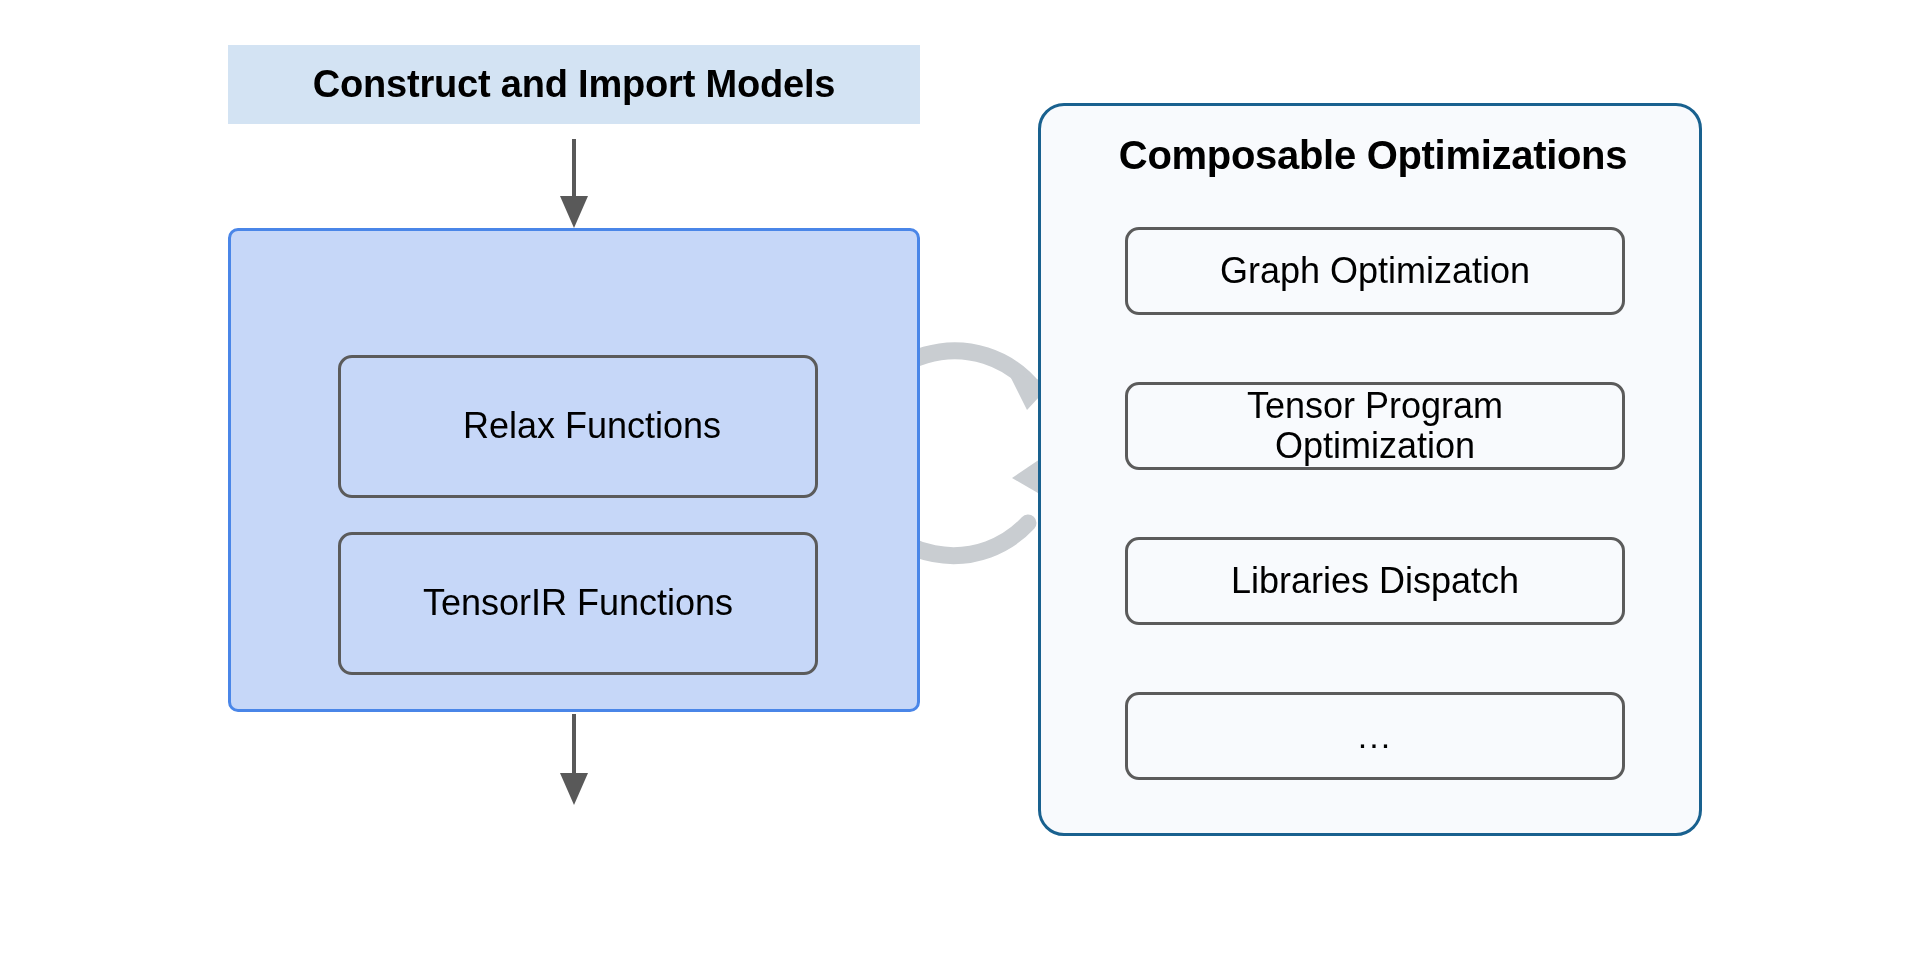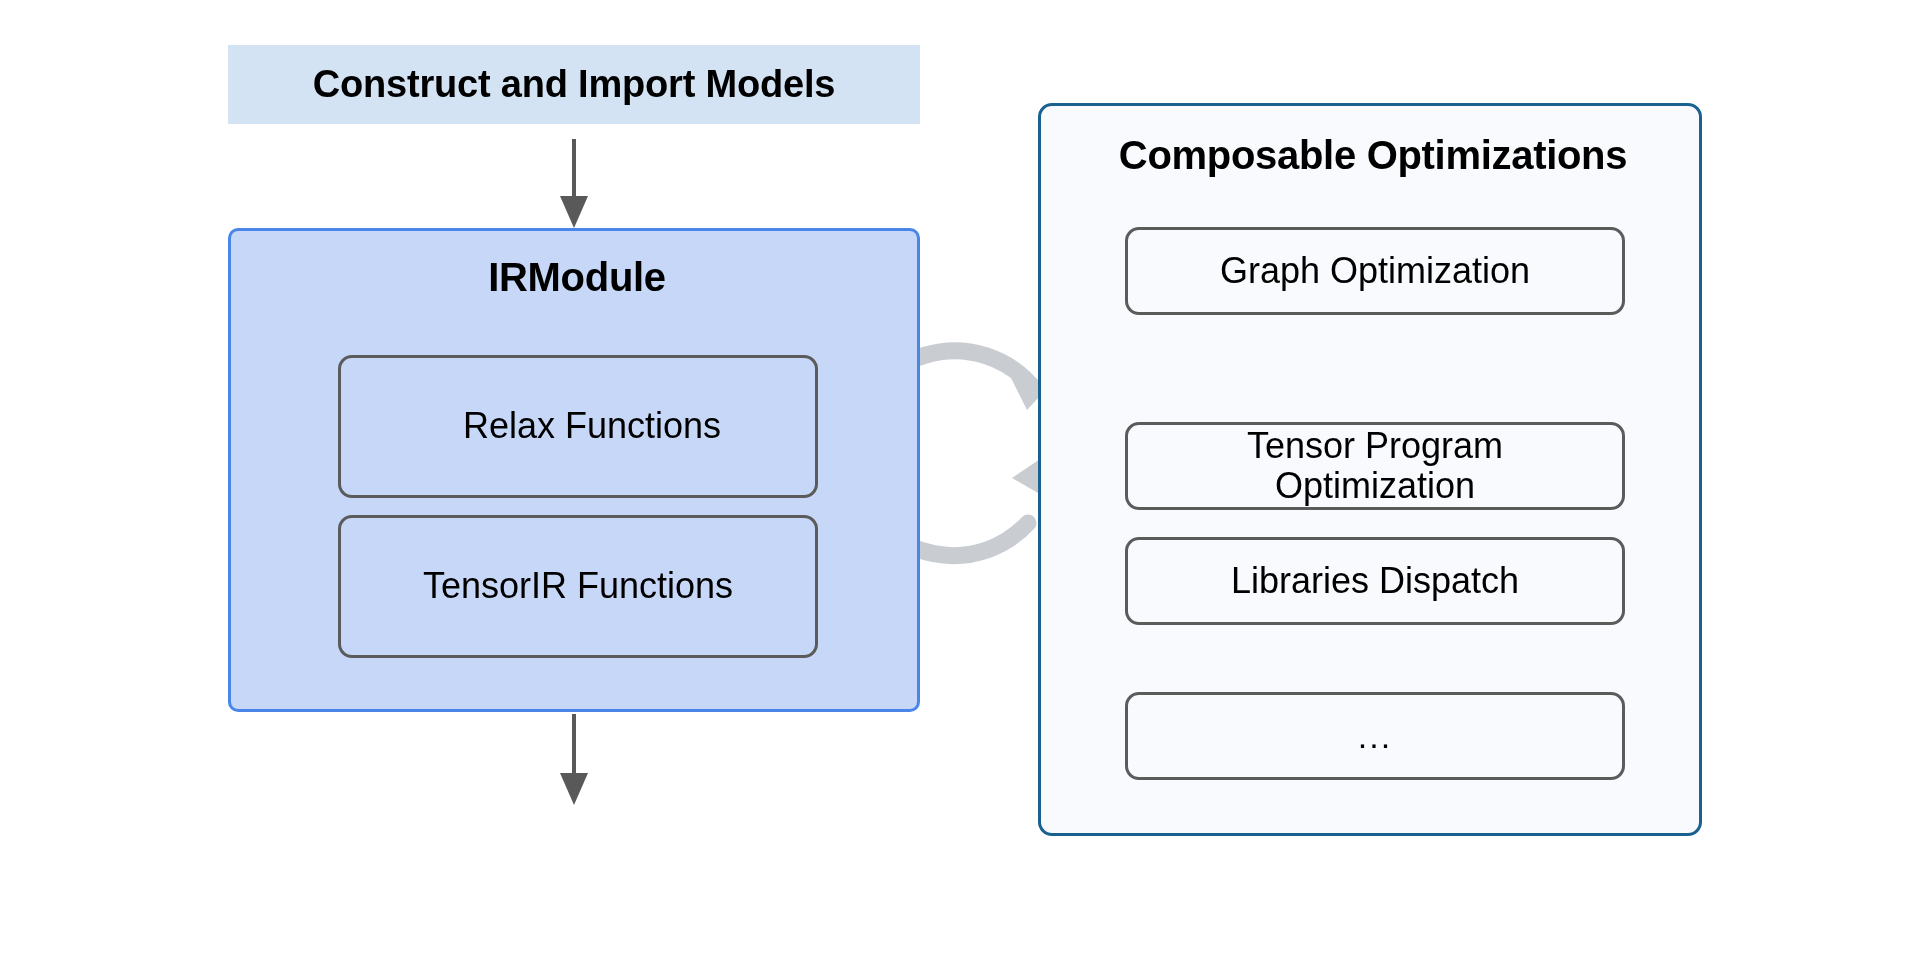--- a/index.html
+++ b/index.html
@@ -69,21 +69,21 @@
     left: 107px;
     width: 480px;
     height: 143px;
     background: #c6d7f8;
     border: 3px solid #5b5b5b;
     border-radius: 14px;
     font-size: 36px;
     font-weight: normal;
   }
   #relax-functions-box { top: 124px; padding-left: 28px; }
-  #tensorir-functions-box { top: 284px; }
+  #tensorir-functions-box { top: 301px; }
 
   
   #universal-runtime-box {
     left: 228px;
     top: 805px;
     width: 692px;
     height: 93px;
     background: #b5d8a9;
     font-size: 38px;
     font-weight: bold;
@@ -92,21 +92,21 @@
 
   
   #composable-panel {
     position: absolute;
     left: 1038px;
     top: 103px;
     width: 664px;
     height: 733px;
     background: #f8fafd;
     border: 3px solid #19618f;
-    border-radius: 14px;
+    border-radius: 26px;
     box-sizing: border-box;
   }
   #composable-title {
     left: 0px;
     top: 18px;
     width: 664px;
     height: 62px;
     font-size: 40px;
     font-weight: bold;
     letter-spacing: -0.3px;
@@ -115,21 +115,21 @@
     left: 84px;
     width: 500px;
     height: 88px;
     background: #f8fafd;
     border: 3px solid #5b5b5b;
     border-radius: 14px;
     font-size: 36px;
     font-weight: normal;
   }
   #opt-graph-optimization   { top: 121px; }
-  #opt-tensor-program       { top: 276px; margin-top: 40px; }
+  #opt-tensor-program       { top: 276px; }
   #opt-libraries-dispatch   { top: 431px; }
   #opt-ellipsis             { top: 586px; font-size: 34px; letter-spacing: 2px; }
 
   
   .svg-layer {
     position: absolute;
     left: 0;
     top: 0;
     width: 1920px;
     height: 953px;
@@ -168,21 +168,20 @@
       <polygon points="1050 500 1012 478 1043 457"></polygon>
 
       <polygon points="843 477 866 516 891 486"></polygon>
     </g>
   </svg>
 
   <div class="boxtext" id="construct-import-box">Construct and Import Models</div>
 
   <div id="irmodule-box">
 
-    <div class="boxtext" id="irmodule-title">IRModule</div>
 
     <div class="boxtext irm-sub" id="relax-functions-box">Relax Functions</div>
 
     <div class="boxtext irm-sub" id="tensorir-functions-box">TensorIR Functions</div>
   </div>
 
 
   <div id="composable-panel">
 
     <div class="boxtext" id="composable-title">Composable Optimizations</div>

